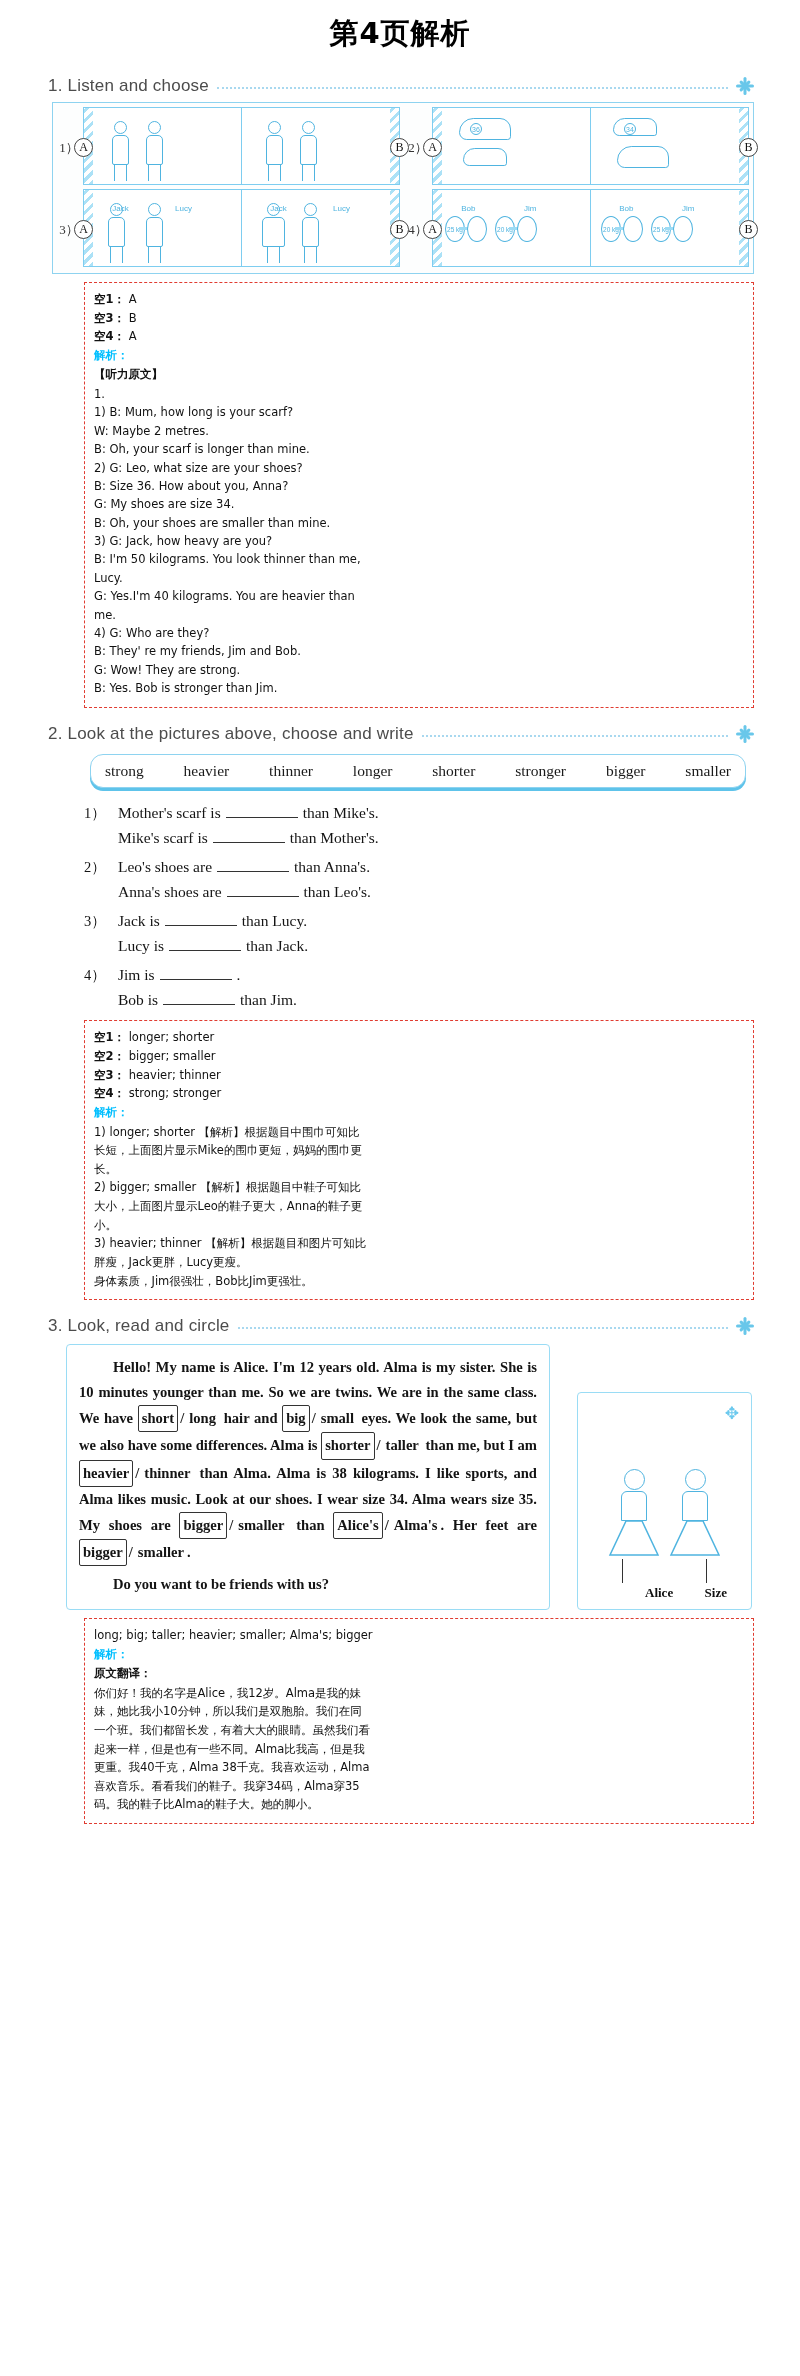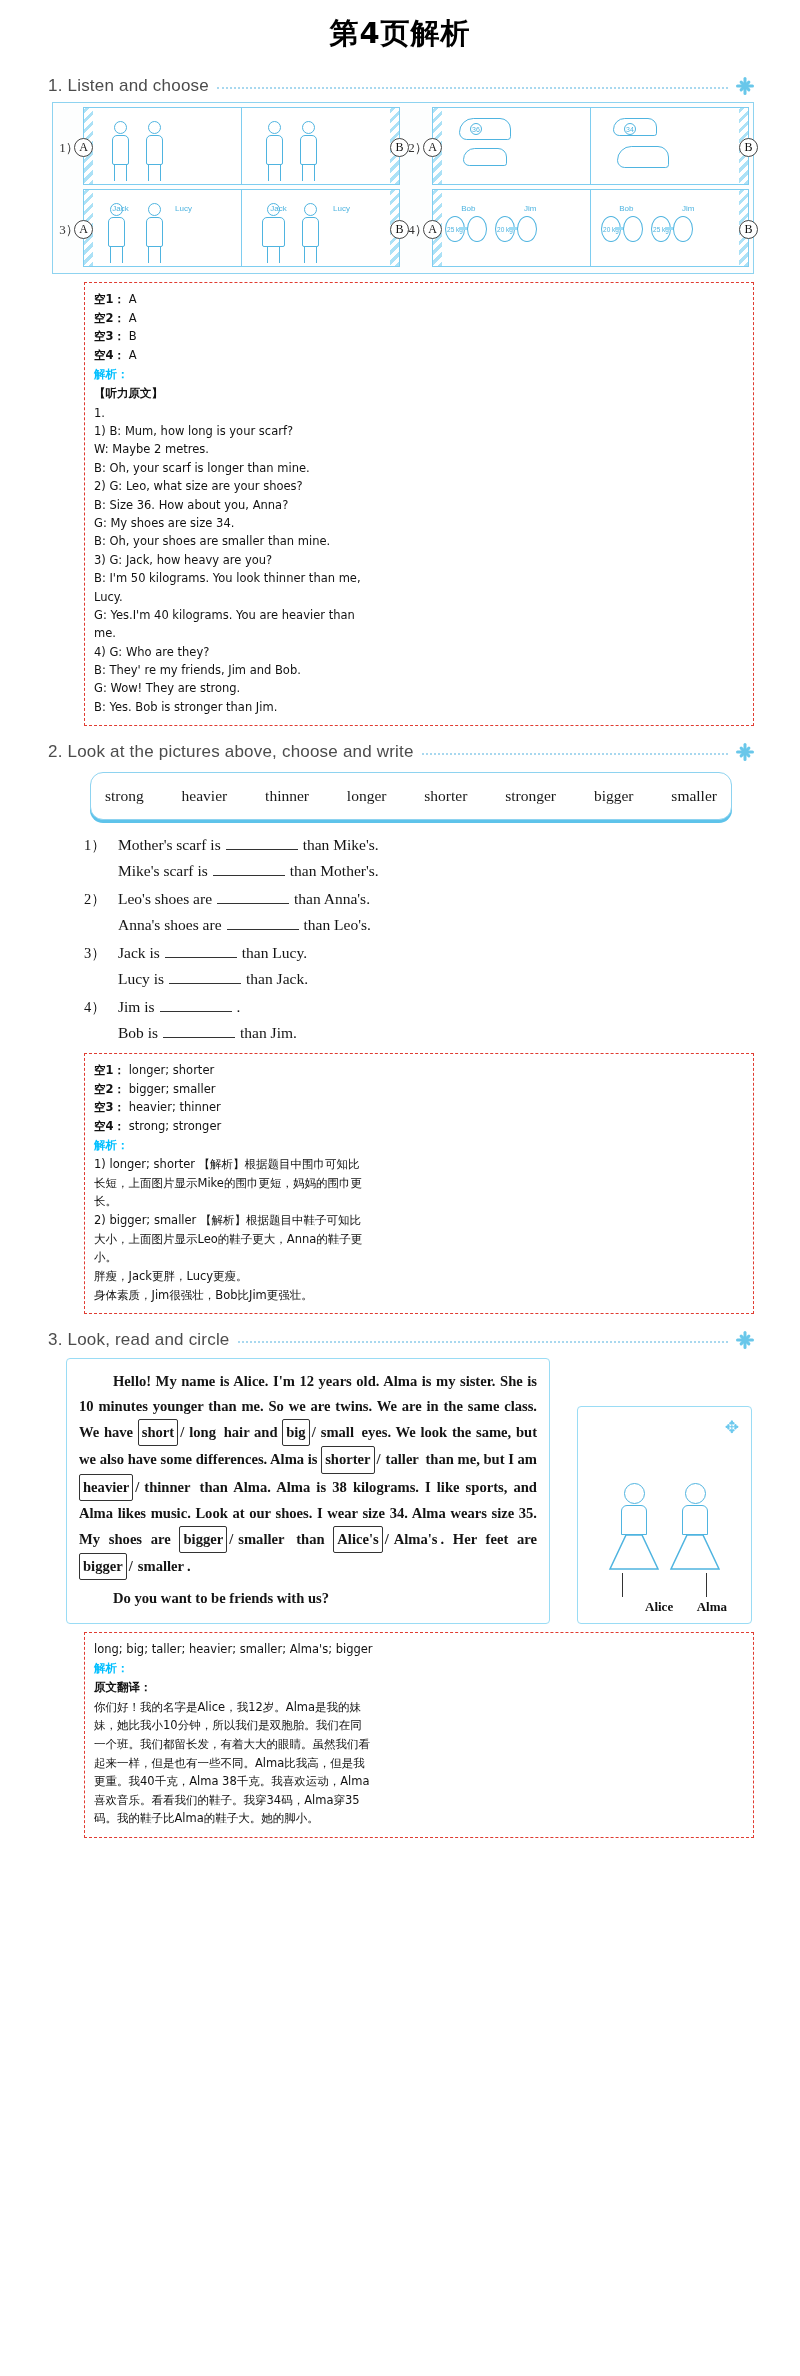--- a/index.html
+++ b/index.html
@@ -244,26 +244,26 @@
   }
   .cn-line {
     font-size: 11.5px;
     color: #111;
     line-height: 1.62;
     font-family: "DejaVu Sans", "Liberation Sans", sans-serif;
   }
 
   
   .wordbank {
-    margin: 10px 36px 0 58px;
+    margin: 10px 22px 0 58px;
     border: 1.5px solid #8ed3f0;
     border-radius: 13px;
     background: #fff;
     box-shadow: 0 3px 0 0 #5ec3ea;
-    padding: 14px 14px;
+    padding: 7px 14px;
     display: flex;
     flex-wrap: wrap;
     justify-content: space-between;
     gap: 4px 10px;
   }
   .wordbank span {
     font-family: "Liberation Serif", serif;
     font-size: 15.5px;
     color: #1a1a1a;
   }
@@ -522,24 +522,20 @@
           </div>
         </div>
       </div>
 
     </div>
   </div>
 
   <div class="ans-box">
     <div class="ans-line">
       <span class="k">空1：</span>
-      <span>A</span>
-    </div>
-    <div class="ans-line">
-      <span class="k">空2：</span>
       <span>A</span>
     </div>
     <div class="ans-line">
       <span class="k">空3：</span>
       <span>B</span>
     </div>
     <div class="ans-line">
       <span class="k">空4：</span>
       <span>A</span>
     </div>
@@ -663,20 +659,21 @@
       <span class="k">空4：</span>
       <span>strong; stronger</span>
     </div>
     <div class="jiexi-label">解析：</div>
     <div class="cn-line">1) longer; shorter 【解析】根据题目中围巾可知比</div>
     <div class="cn-line">长短，上面图片显示Mike的围巾更短，妈妈的围巾更</div>
     <div class="cn-line">长。</div>
     <div class="cn-line">2) bigger; smaller 【解析】根据题目中鞋子可知比</div>
     <div class="cn-line">大小，上面图片显示Leo的鞋子更大，Anna的鞋子更</div>
     <div class="cn-line">小。</div>
+    <div class="cn-line">3) heavier; thinner 【解析】根据题目和图片可知比</div>
     <div class="cn-line">胖瘦，Jack更胖，Lucy更瘦。</div>
     <div class="cn-line">身体素质，Jim很强壮，Bob比Jim更强壮。</div>
   </div>
 
   <div class="section-head">
     <span class="sh-text">3. Look, read and circle</span>
     <span class="sh-rule"></span>
     <span class="sparkle">
         <i></i>
         <i class="b"></i>
@@ -702,21 +699,21 @@
       <div class="girl2" style="right:30px;">
         <div class="hd"></div>
           <div class="tp"></div>
         <svg class="skirt-svg" width="52" height="36" viewBox="0 0 52 36">
           <polygon points="18,0 34,0 50,34 2,34" fill="#ffffff" stroke="#4fb4e0" stroke-width="1.5"></polygon>
         </svg>
       </div>
       <span class="leader l1"></span>
       <span class="leader l2"></span>
       <span class="cap c1">Alice</span>
-      <span class="cap c2">Alma</span>
+      <span class="cap c2">Size</span>
     </div>
   </div>
 
   <div class="ans-box">
     <div class="ans-line">long; big; taller; heavier; smaller; Alma's; bigger</div>
     <div class="jiexi-label">解析：</div>
     <div class="tx-head">原文翻译：</div>
     <div class="cn-line">你们好！我的名字是Alice，我12岁。Alma是我的妹</div>
     <div class="cn-line">妹，她比我小10分钟，所以我们是双胞胎。我们在同</div>
     <div class="cn-line">一个班。我们都留长发，有着大大的眼睛。虽然我们看</div>

